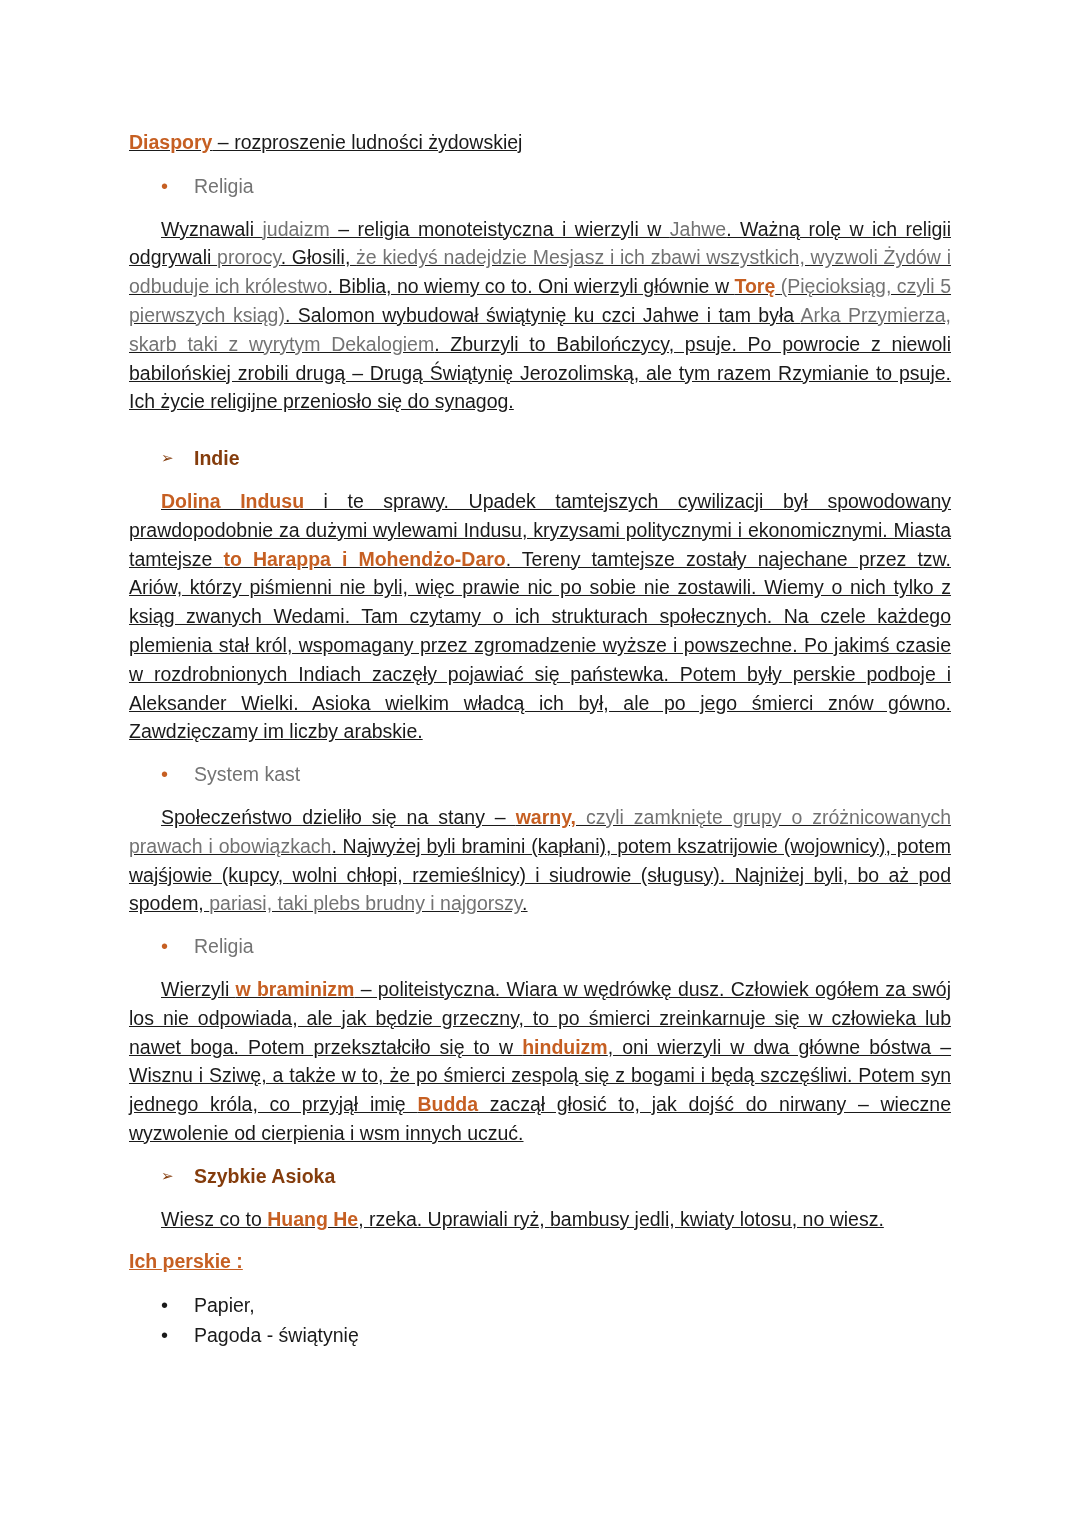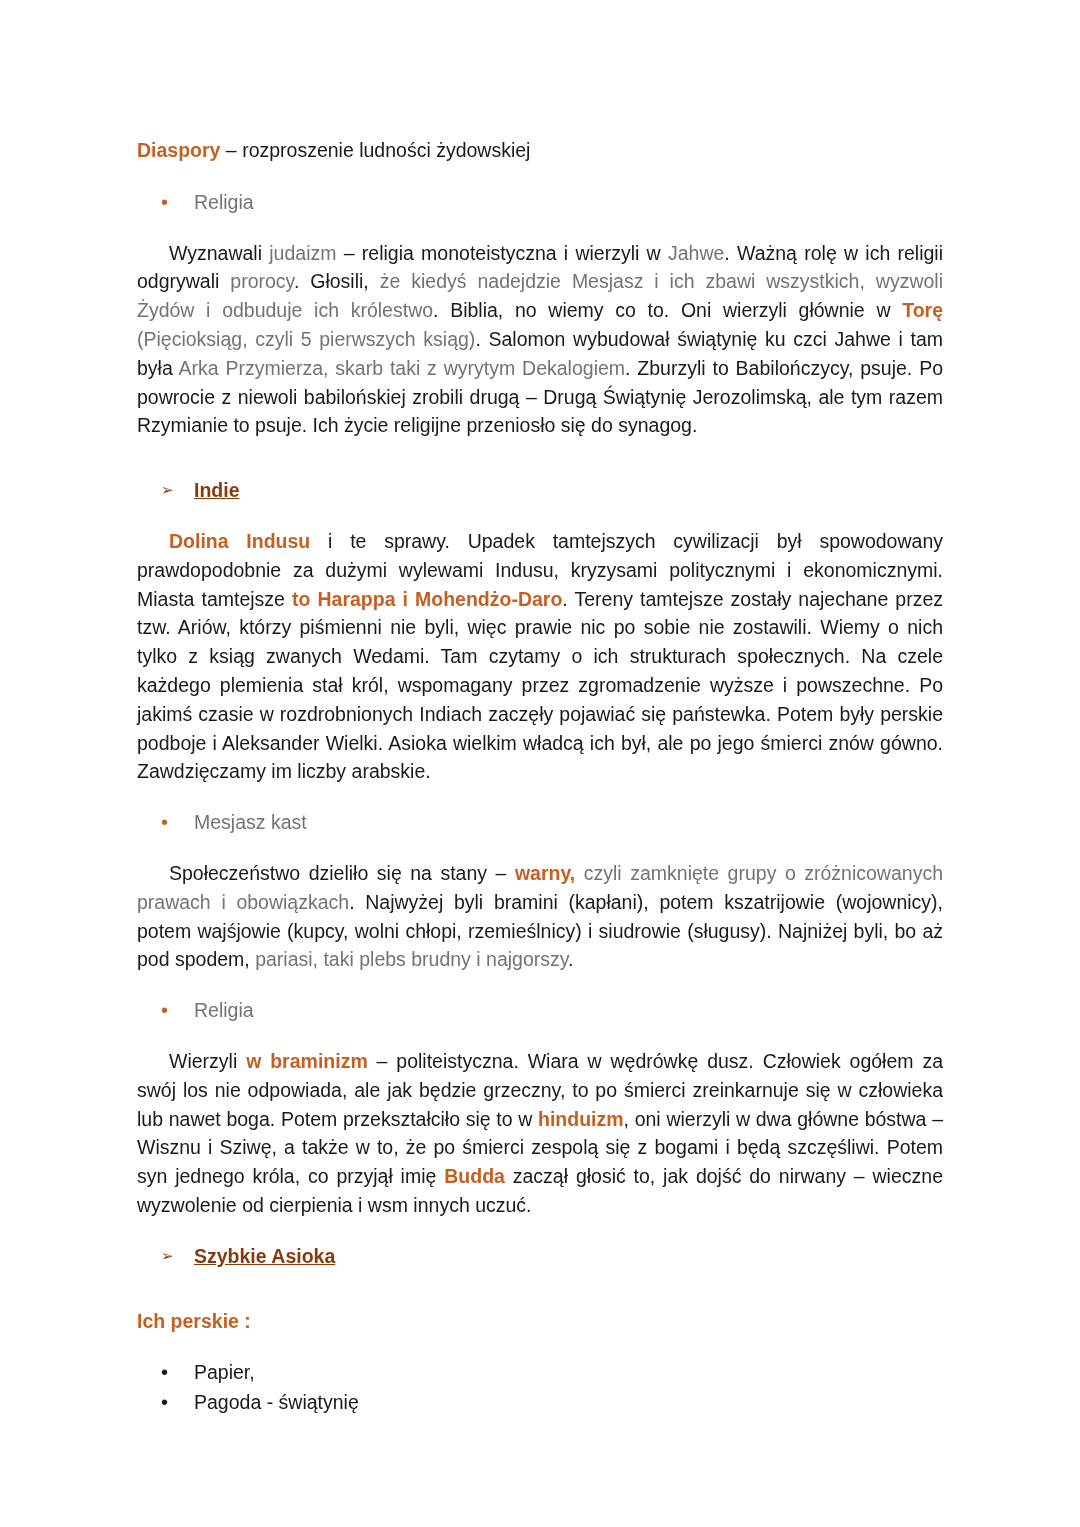--- a/index.html
+++ b/index.html
@@ -1,24 +1,24 @@
 <!DOCTYPE html>
 <html><head>
 <meta charset="utf-8">
 <style>
   html, body { margin: 0; padding: 0; background: #ffffff; }
   body { width: 1080px; height: 1527px; position: relative; overflow: hidden;
          font-family: "Liberation Sans", "DejaVu Sans", sans-serif; color: #1a1a1a; }
   .page { position: absolute; left: 129px; top: 128px; width: 822px; font-size: 19.5px; line-height: 28.8px; }
-  .p { margin: 8px; text-align: justify; text-indent: 32px; }
+  .p { margin: 0; text-align: justify; text-indent: 32px; text-decoration: underline; }
   .nojust { text-align: left; }
   .noindent { text-indent: 0; }
   .acc { color: #737373; }
   .accb { color: #c65f22; font-weight: bold; }
-  .dark { color: #843c0c; font-weight: bold; text-decoration: underline; }
+  .dark { color: #843c0c; font-weight: bold; }
   .bullet-row { display: flex; align-items: center; margin: 0; padding-left: 32px; }
   .bullet-dot { width: 33px; font-size: 20px; }
   .bullet-dot.acc { color: #c65f22; }
   .arrow { width: 33px; font-size: 15px; color: #843c0c; }
   .gap-s { height: 15px; }
   .gap-m { height: 14px; }
   .plain-list { margin: 0; padding-left: 32px; }
   .plain-list .bullet-row { padding-left: 0; height: 30px; }
 </style>
 </head>
@@ -46,21 +46,21 @@
     <span class="arrow">➢</span>
     <span class="dark">Indie</span>
   </div>
   <div class="gap-m"></div>
 
   <p class="p"><span class="accb">Dolina Indusu</span><span> i te sprawy. Upadek tamtejszych cywilizacji był spowodowany prawdopodobnie za dużymi wylewami Indusu, kryzysami politycznymi i ekonomicznymi. Miasta tamtejsze </span><span class="accb">to Harappa i Mohendżo-Daro</span><span>. Tereny tamtejsze zostały najechane przez tzw. Ariów, którzy piśmienni nie byli, więc prawie nic po sobie nie zostawili. Wiemy o nich tylko z ksiąg zwanych Wedami. Tam czytamy o ich strukturach społecznych. Na czele każdego plemienia stał król, wspomagany przez zgromadzenie wyższe i powszechne. Po jakimś czasie w rozdrobnionych Indiach zaczęły pojawiać się państewka. Potem były perskie podboje i Aleksander Wielki. Asioka wielkim władcą ich był, ale po jego śmierci znów gówno. Zawdzięczamy im liczby arabskie.</span></p>
   <div class="gap-m"></div>
 
   <div class="bullet-row">
     <span class="bullet-dot acc">•</span>
-    <span class="acc">Mesjasz kast</span>
+    <span class="acc">System kast</span>
   </div>
   <div class="gap-m"></div>
 
   <p class="p"><span>Społeczeństwo dzieliło się na stany – </span><span class="accb">warny,</span><span class="acc"> czyli zamknięte grupy o zróżnicowanych prawach i obowiązkach</span><span>. Najwyżej byli bramini (kapłani), potem kszatrijowie (wojownicy), potem wajśjowie (kupcy, wolni chłopi, rzemieślnicy) i siudrowie (sługusy). Najniżej byli, bo aż pod spodem, </span><span class="acc">pariasi, taki plebs brudny i najgorszy</span><span>.</span></p>
   <div class="gap-m"></div>
 
   <div class="bullet-row">
     <span class="bullet-dot acc">•</span>
     <span class="acc">Religia</span>
   </div>
@@ -68,20 +68,21 @@
 
   <p class="p"><span>Wierzyli </span><span class="accb">w braminizm</span><span> – politeistyczna. Wiara w wędrówkę dusz. Człowiek ogółem za swój los nie odpowiada, ale jak będzie grzeczny, to po śmierci zreinkarnuje się w człowieka lub nawet boga. Potem przekształciło się to w </span><span class="accb">hinduizm</span><span>, oni wierzyli w dwa główne bóstwa – Wisznu i Sziwę, a także w to, że po śmierci zespolą się z bogami i będą szczęśliwi. Potem syn jednego króla, co przyjął imię </span><span class="accb">Budda</span><span> zaczął głosić to, jak dojść do nirwany – wieczne wyzwolenie od cierpienia i wsm innych uczuć.</span></p>
   <div class="gap-m"></div>
 
   <div class="bullet-row">
     <span class="arrow">➢</span>
     <span class="dark">Szybkie Asioka</span>
   </div>
   <div class="gap-m"></div>
 
+  <p class="p nojust"><span>Wiesz co to </span><span class="accb">Huang He</span><span>, rzeka. Uprawiali ryż, bambusy jedli, kwiaty lotosu, no wiesz.</span></p>
   <div class="gap-m"></div>
 
   <p class="p noindent nojust accb">Ich perskie :</p>
   <div class="gap-m"></div>
 
   <div class="plain-list">
     <div class="bullet-row">
       <span class="bullet-dot">•</span>
       <span>Papier,</span>
     </div>

